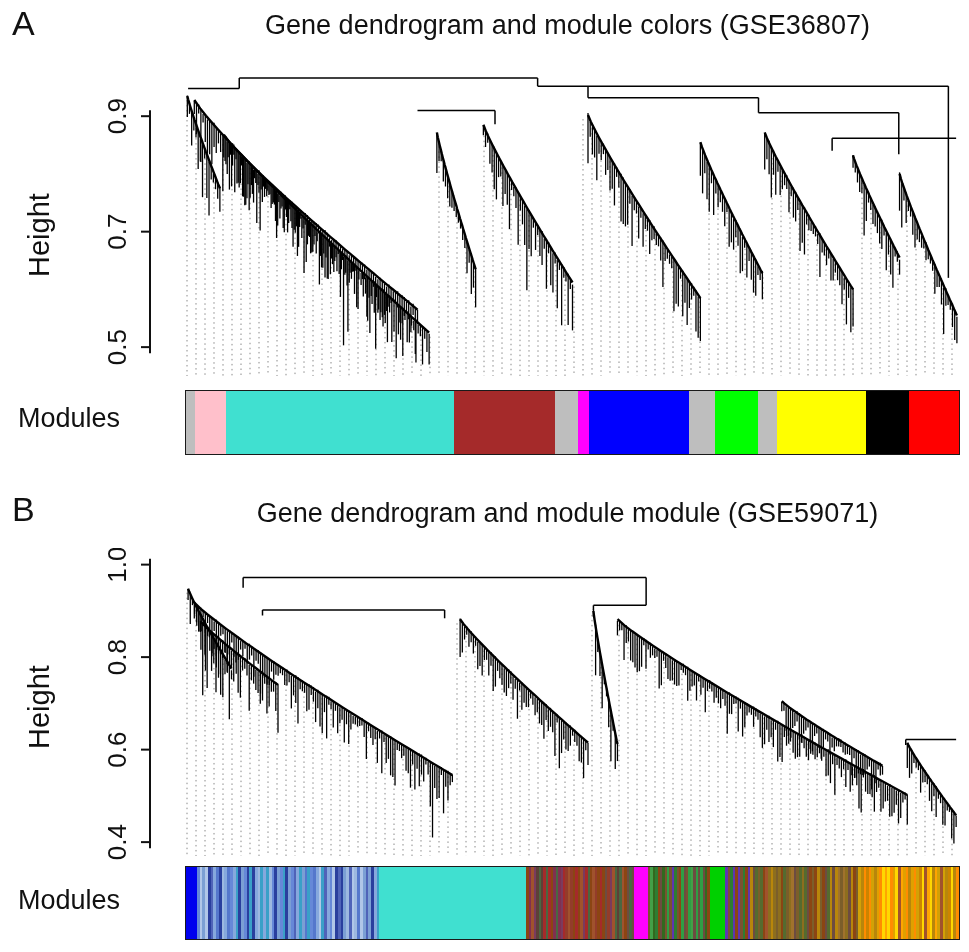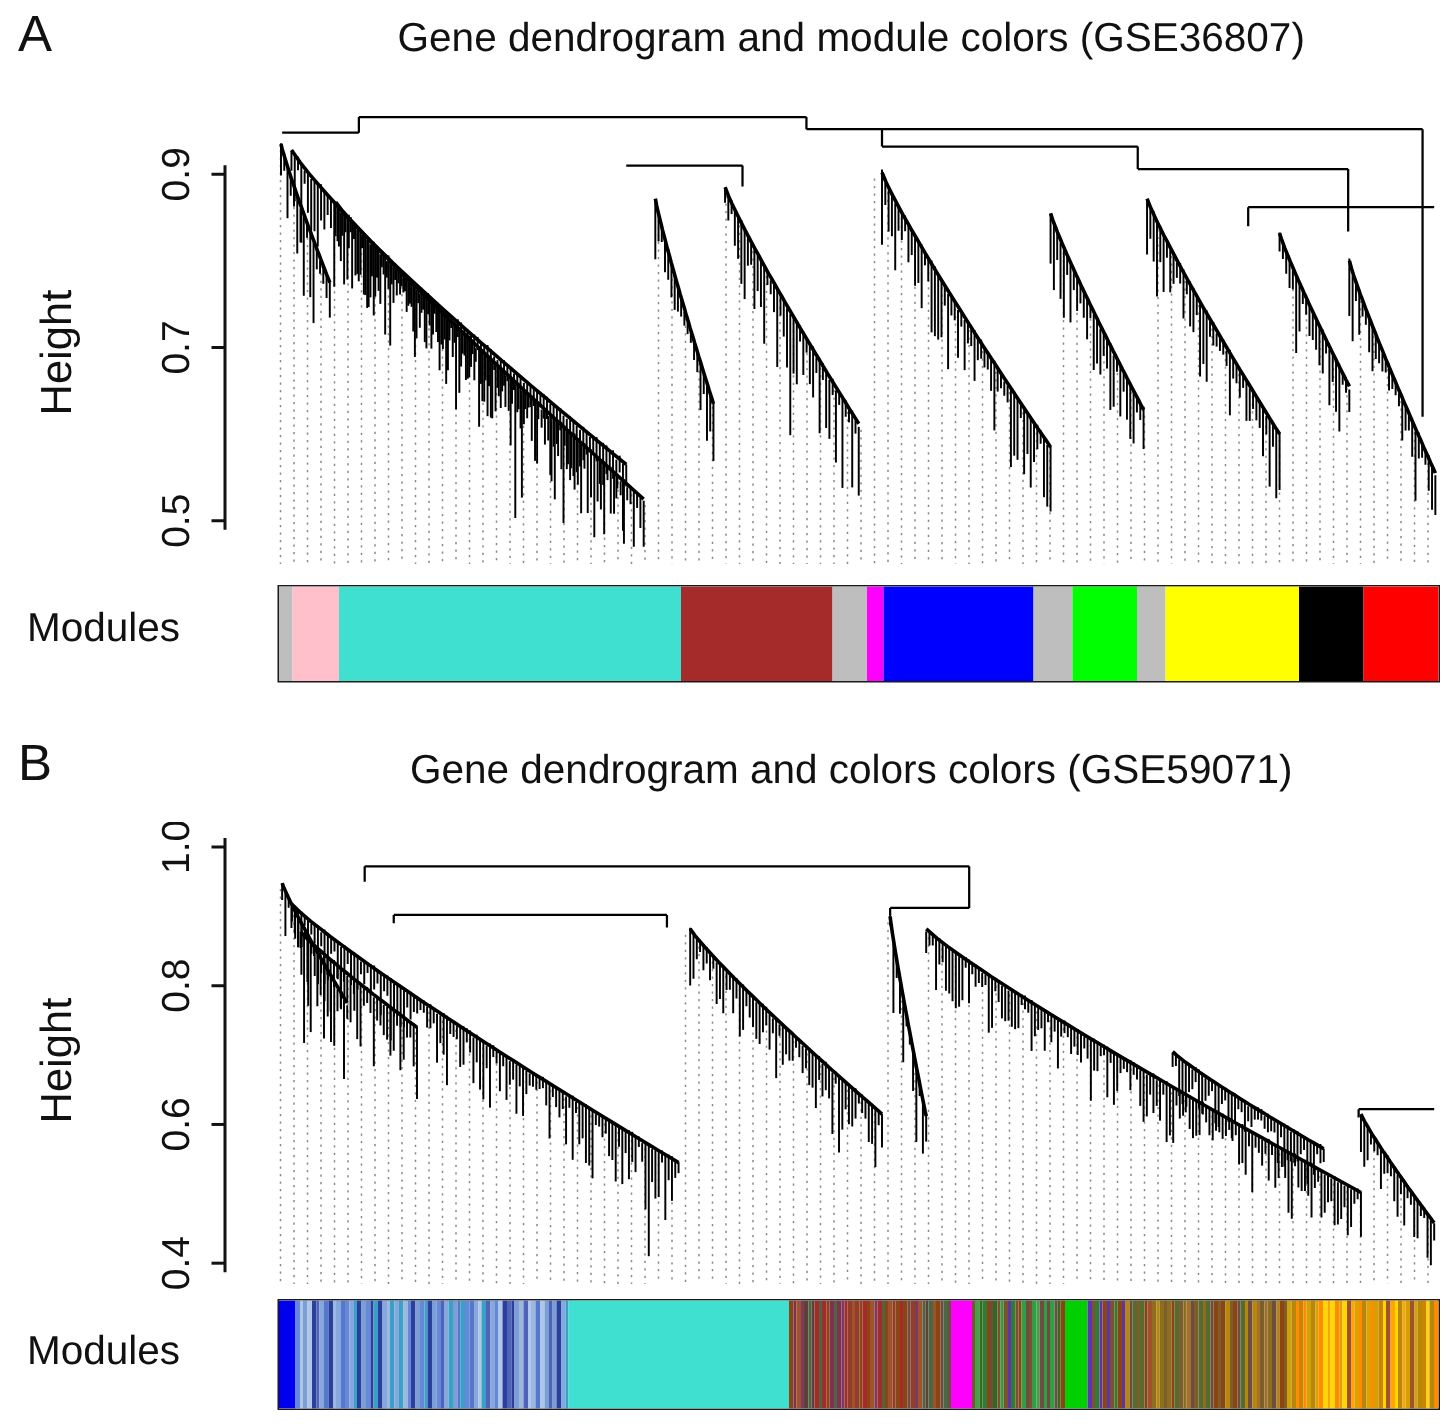--- a/index.html
+++ b/index.html
@@ -615,21 +615,21 @@
         <div style="flex-grow: 5.6; background: rgb(0, 255, 0);"></div>
         <div style="flex-grow: 2.4; background: rgb(190, 190, 190);"></div>
         <div style="flex-grow: 11.6; background: rgb(255, 255, 0);"></div>
         <div style="flex-grow: 5.5; background: rgb(0, 0, 0);"></div>
         <div style="flex-grow: 6.5; background: rgb(255, 0, 0);"></div>
       </div>
   </section>
 
   <section>
     <div class="panel-letter b-letter">B</div>
-    <h2 class="fig-title b-title">Gene dendrogram and colors colors (GSE59071)</h2>
+    <h2 class="fig-title b-title">Gene dendrogram and module module (GSE59071)</h2>
     <div class="ylab b-ylab">Height</div>
     <svg class="dendro b-svg" width="875" height="320" viewBox="0 0 875 320">
         <line x1="97" y1="44.675000000000026" x2="97" y2="308" stroke="#8a8a8a" stroke-width="1" stroke-dasharray="1.5 3.5"></line>
         <line x1="106" y1="61.94456768272917" x2="106" y2="308" stroke="#8a8a8a" stroke-width="1" stroke-dasharray="1.5 3.5"></line>
         <line x1="115" y1="81.97618314126922" x2="115" y2="308" stroke="#8a8a8a" stroke-width="1" stroke-dasharray="1.5 3.5"></line>
         <line x1="124" y1="94.95402777446832" x2="124" y2="308" stroke="#8a8a8a" stroke-width="1" stroke-dasharray="1.5 3.5"></line>
         <line x1="133" y1="110.43472190233832" x2="133" y2="308" stroke="#8a8a8a" stroke-width="1" stroke-dasharray="1.5 3.5"></line>
         <line x1="142" y1="105.43564647658589" x2="142" y2="308" stroke="#8a8a8a" stroke-width="1" stroke-dasharray="1.5 3.5"></line>
         <line x1="151" y1="112.6400675350544" x2="151" y2="308" stroke="#8a8a8a" stroke-width="1" stroke-dasharray="1.5 3.5"></line>
         <line x1="160" y1="119.68477449672017" x2="160" y2="308" stroke="#8a8a8a" stroke-width="1" stroke-dasharray="1.5 3.5"></line>

